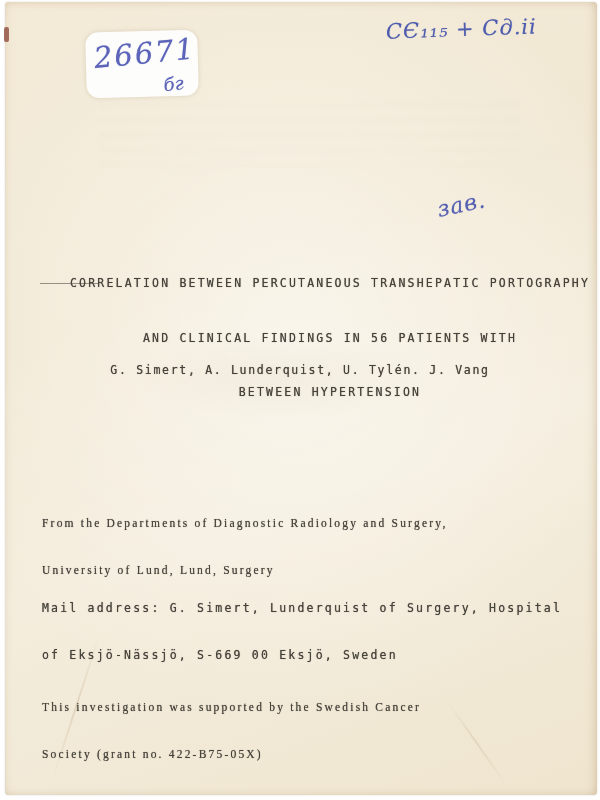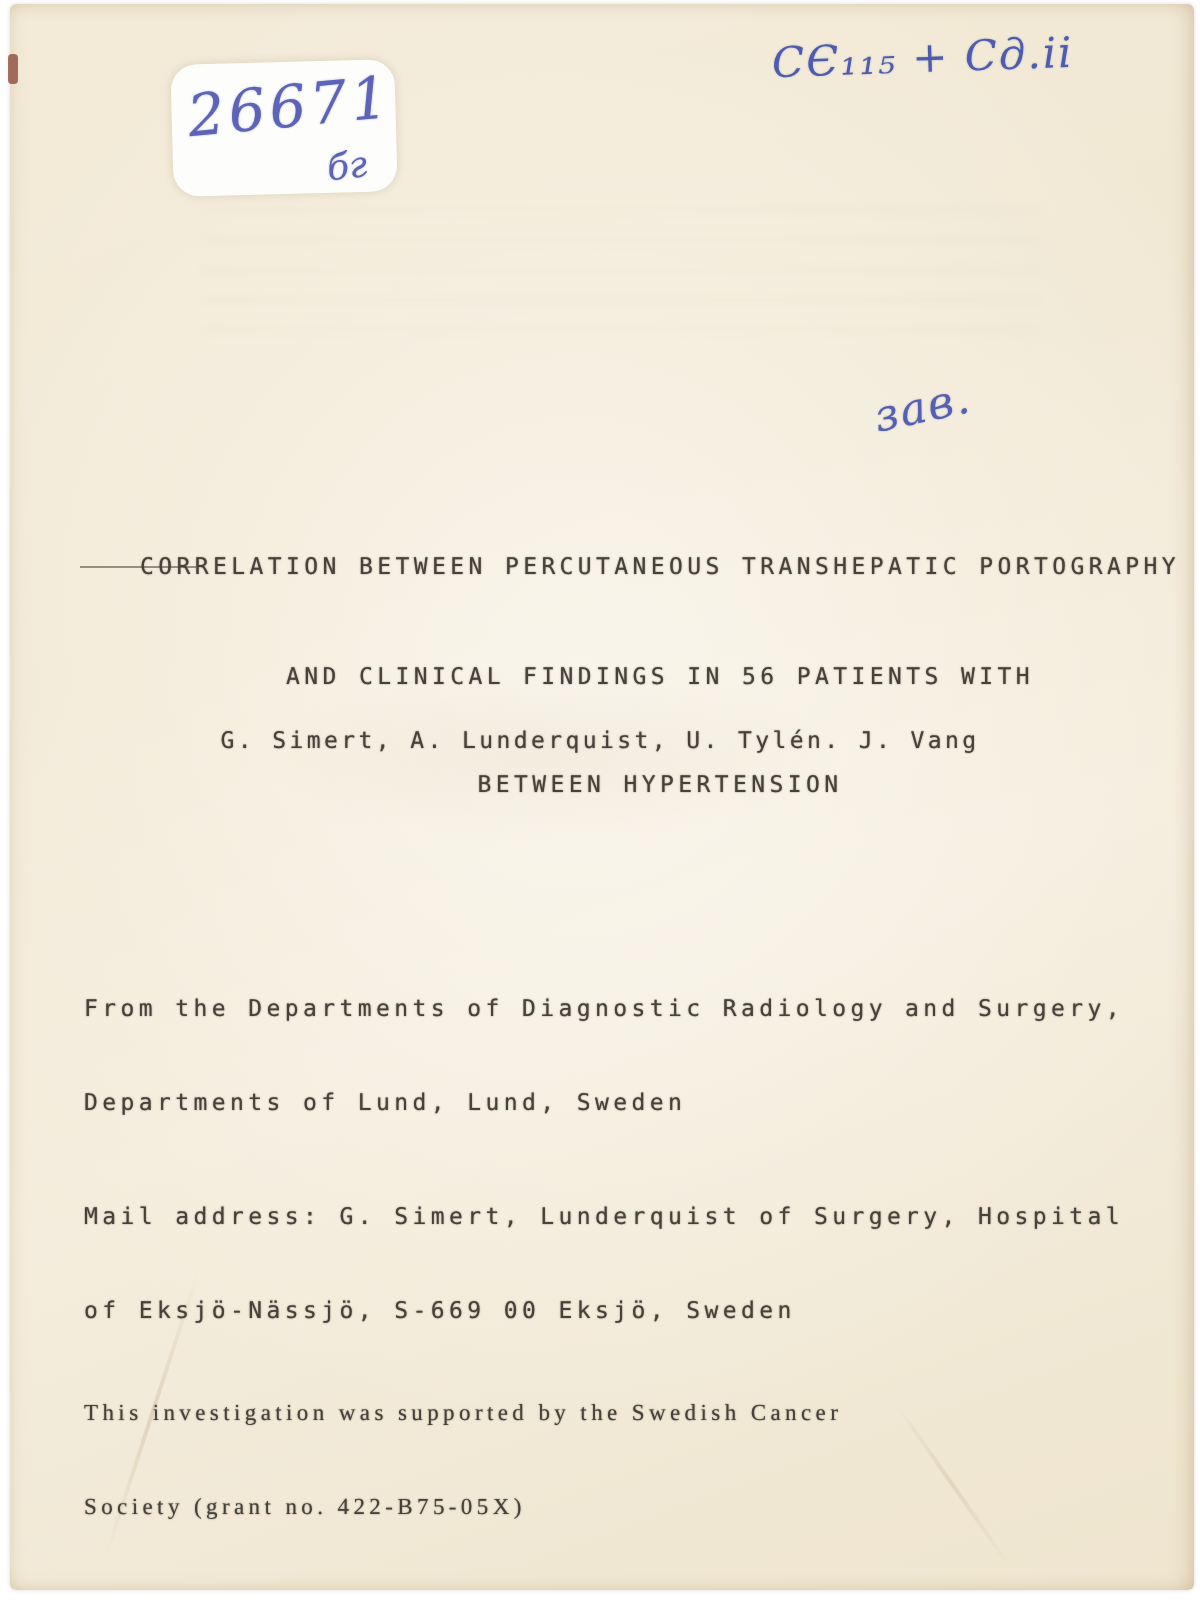--- a/index.html
+++ b/index.html
@@ -102,21 +102,21 @@
     text-shadow: 0 0 0.8px rgba(70,66,58,0.75);
   }
   .title-block { left: 0; top: 248px; width: 600px; text-align: center; margin-left: 30px; }
   .title-block .t-line { height: 26.5px; }
   .underline-mark {
     position: absolute; left: 40px; top: 283px; width: 58px; height: 1px;
     background: rgba(70,66,58,0.55);
   }
   .authors-line { left: 0; top: 363px; width: 600px; text-align: center; letter-spacing: 1.7px; }
   .left-block { left: 42px; line-height: 15.5px; }
-  .affiliation-block { top: 466px; }
+  .affiliation-block { top: 485px; font-family: Liberation Serif, serif; }
   .mail-block { top: 570px; }
   .funding-block { top: 669px; font-family: Liberation Serif, serif; }
 </style>
 </head>
 <body>
 
 <div class="scan-wrap">
 
   <div class="paper">
     <div class="ghost-lines"></div>
@@ -140,21 +140,21 @@
     <div class="t-line">CORRELATION BETWEEN PERCUTANEOUS TRANSHEPATIC PORTOGRAPHY</div>
     <div class="t-line">AND CLINICAL FINDINGS IN 56 PATIENTS WITH</div>
     <div class="t-line">BETWEEN HYPERTENSION</div>
   </div>
   <div class="underline-mark"></div>
 
   <div class="tw authors-line">G. Simert, A. Lunderquist, U. Tylén. J. Vang</div>
 
   <div class="tw left-block affiliation-block">
     <div>From the Departments of Diagnostic Radiology and Surgery,</div>
-    <div>Departments of Lund, Lund, Sweden</div>
+    <div>University of Lund, Lund, Surgery</div>
   </div>
 
   <div class="tw left-block mail-block">
     <div>Mail address: G. Simert, Lunderquist of Surgery, Hospital</div>
     <div>of Eksjö-Nässjö, S-669 00 Eksjö, Sweden</div>
   </div>
 
   <div class="tw left-block funding-block">
     <div>This investigation was supported by the Swedish Cancer</div>
     <div>Society (grant no. 422-B75-05X)</div>

